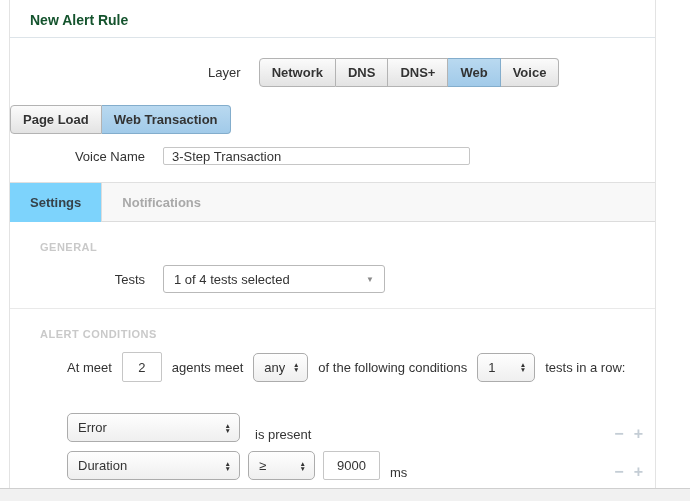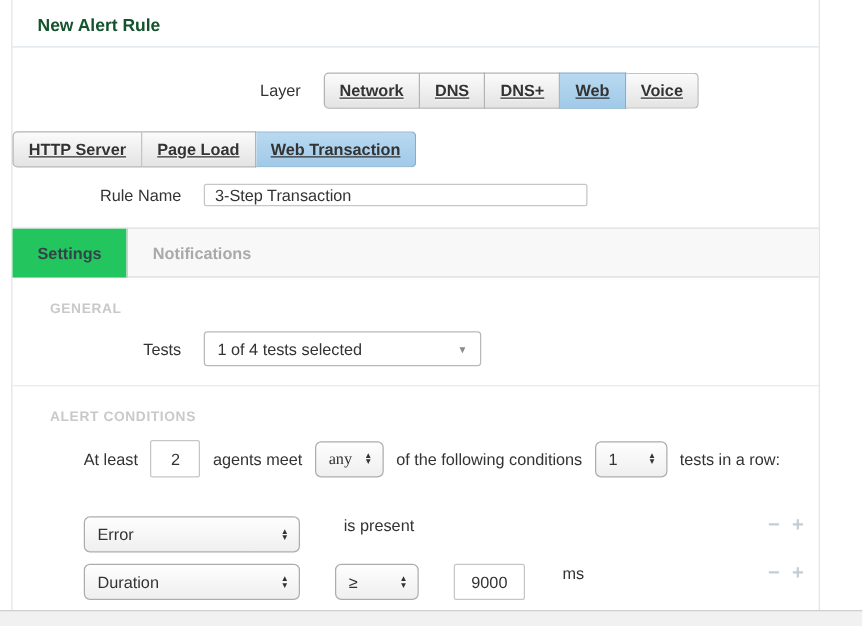--- a/index.html
+++ b/index.html
@@ -17,21 +17,21 @@
     margin:12px 0 0 20px; font-size:14px; font-weight:bold; color:#14532d;
   }
   .title-divider { margin-top:9px; border-bottom:1px solid #dde4e9; }
 
   .form-row { display:flex; align-items:center; }
   .row-layer { margin-top:20px;justify-content:center; }
   .row-alert-type { margin-top:18px; }
   .row-rule-name { margin-top:13px; }
   .field-label { width:135px; flex:none; text-align:right; margin-right:18px; color:#333; }
 
-  .btn-group { display:inline-flex;text-decoration:underline; }
+  .btn-group { display:inline-flex; }
   .btn {
     height:29px; line-height:27px; padding:0 12px; font-weight:bold; font-size:13px;
     color:#333; background:linear-gradient(#fbfbfb,#e3e3e3);
     border:1px solid #b3b3b3; border-left-width:0; cursor:pointer; white-space:nowrap;
     text-shadow:0 1px 0 rgba(255,255,255,.6);
   }
   .btn:first-child { border-left-width:1px; border-radius:4px 0 0 4px; }
   .btn:last-child { border-radius:0 4px 4px 0; }
   .btn.selected {
     background:linear-gradient(#b9d9f0,#a1cae9); border-color:#83adcc;
@@ -46,21 +46,21 @@
 
   .tab-bar {
     margin-top:17px; height:40px; background:#f8f8f8;
     border-top:1px solid #e0e0e0; border-bottom:1px solid #dcdcdc;
     display:flex; align-items:stretch;
   }
   .tab {
     padding:0 20px; line-height:39px; font-weight:bold; color:#a9a9a9; cursor:pointer;
   }
   .tab.active {
-    background:#22c55e; color:#36424a; border-right:1px solid #dcdcdc;
+    background:#7dd3fc; color:#36424a; border-right:1px solid #dcdcdc;
     margin-bottom:-1px;
   }
 
   .section-heading {
     margin:19px 0 0 30px; font-size:11px; font-weight:bold; color:#c9c9c9;
     letter-spacing:.5px;
   }
   .row-tests { margin-top:12px; }
   .dropdown {
     width:222px; height:28px; border:1px solid #b9b9b9; border-radius:3px;
@@ -76,24 +76,24 @@
 
   .select {
     height:29px; border:1px solid #acacac; border-radius:5px;
     background:linear-gradient(#fefefe,#efefef);
     display:inline-flex; align-items:center; padding:0 8px 0 10px; cursor:pointer;
   }
   .select .sel-text { flex:1; white-space:nowrap; overflow:hidden; }
   .updown { display:flex; flex-direction:column; margin-left:8px; color:#333; }
   .updown i { font-style:normal; font-size:6.5px; line-height:5px; }
 
-  .sel-any { width:55px;font-family:Liberation Serif, serif; }
+  .sel-any { width:55px; }
   .sel-times { width:58px; }
 
-  .condition-row { display:flex; align-items:flex-start; margin:9px 12px 0 57px;gap:20px; }
+  .condition-row { display:flex; align-items:flex-end; margin:9px 12px 0 57px; }
   .condition-row.first { margin-top:31px; }
   .metric-select { width:173px; }
   .operator-select { width:67px; margin-left:8px; }
   .value-input { width:57px; height:29px; text-align:center; margin-left:8px; }
   .cond-text { margin-left:15px; }
   .unit-text { margin-left:10px; }
   .row-actions { margin-left:auto; display:flex; align-items:center; }
   .mp-icon { color:#c4cdd5; font-weight:bold; font-size:16px; cursor:pointer; line-height:1; }
   .mp-icon.plus { margin-left:10px; }
 
@@ -116,28 +116,27 @@
       <div class="btn">Network</div>
       <div class="btn">DNS</div>
       <div class="btn">DNS+</div>
       <div class="btn selected">Web</div>
       <div class="btn">Voice</div>
     </div>
   </div>
 
   <div class="form-row row-alert-type">
     <div class="btn-group">
-      <div class="btn">HTTP Server</div>
       <div class="btn">Page Load</div>
       <div class="btn selected">Web Transaction</div>
     </div>
   </div>
 
   <div class="form-row row-rule-name">
-    <div class="field-label">Rule Name</div>
+    <div class="field-label">Voice Name</div>
     <input class="text-input rule-name-input" type="text" value="3-Step Transaction" style="">
   </div>
 
   <div class="tab-bar">
     <div class="tab active">Settings</div>
     <div class="tab">Notifications</div>
   </div>
 
   <div class="section-heading">GENERAL</div>
   <div class="form-row row-tests">
@@ -146,21 +145,21 @@
       <span>1 of 4 tests selected</span>
       <span class="caret">▼</span>
     </div>
   </div>
 
   <div class="mid-divider"></div>
 
   <div class="section-heading">ALERT CONDITIONS</div>
 
   <div class="sentence-row">
-    <span>At least</span>
+    <span>At meet</span>
     <input class="text-input small-input" type="text" value="2" style="">
     <span>agents meet</span>
     <div class="select sel-any">
       <span class="sel-text">any</span>
       <span class="updown">
           <i>▲</i>
           <i>▼</i>
         </span>
     </div>
     <span>of the following conditions</span>

